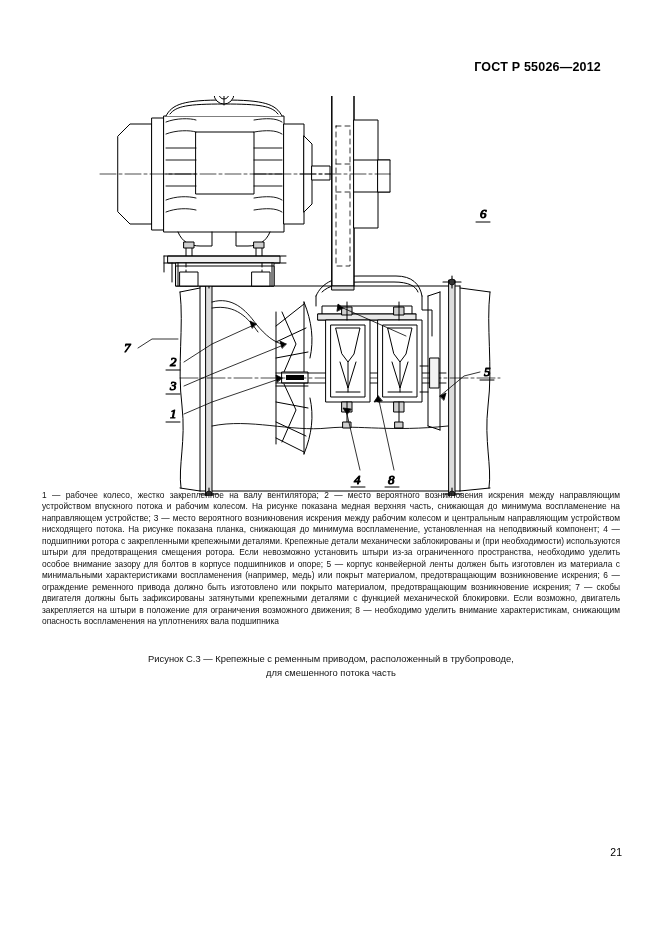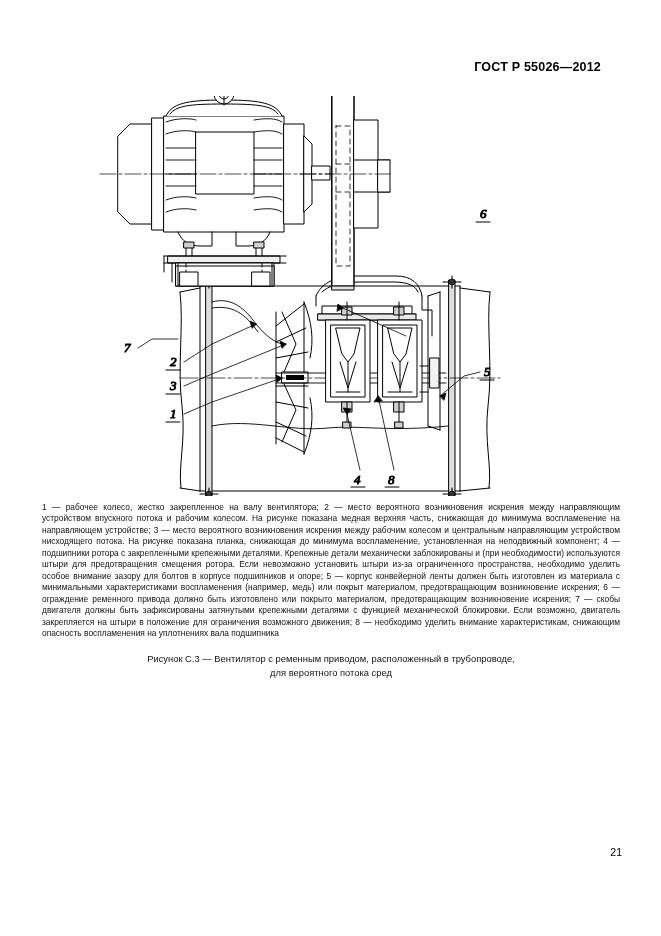--- a/index.html
+++ b/index.html
@@ -39,21 +39,21 @@
     top: 96px;
     left: 60px;
     width: 540px;
     height: 400px;
   }
   .figure-wrap svg { display: block; }
 
   
   .legend {
     position: absolute;
-    top: 502px;
+    top: 490px;
     left: 42px;
     width: 578px;
     font-family: "Liberation Sans", sans-serif;
     font-size: 8.4px;
     line-height: 11.45px;
     text-align: justify;
     text-justify: inter-word;
     color: #111;
   }
 
@@ -363,19 +363,19 @@
           <path d="M325 391 L339 391" stroke-width="1"></path>
         </g>
 
       </g>
     </svg>
   </div>
 
   <div class="legend">1 — рабочее колесо, жестко закрепленное на валу вентилятора; 2 — место вероятного возникновения искрения между направляющим устройством впускного потока и рабочим колесом. На рисунке показана медная верхняя часть, снижающая до минимума воспламенение на направляющем устройстве; 3 — место вероятного возникновения искрения между рабочим колесом и центральным направляющим устройством нисходящего потока. На рисунке показана планка, снижающая до минимума воспламенение, установленная на неподвижный компонент; 4 — подшипники ротора с закрепленными крепежными деталями. Крепежные детали механически заблокированы и (при необходимости) используются штыри для предотвращения смещения ротора. Если невозможно установить штыри из-за ограниченного пространства, необходимо уделить особое внимание зазору для болтов в корпусе подшипников и опоре; 5 — корпус конвейерной ленты должен быть изготовлен из материала с минимальными характеристиками воспламенения (например, медь) или покрыт материалом, предотвращающим возникновение искрения; 6 — ограждение ременного привода должно быть изготовлено или покрыто материалом, предотвращающим возникновение искрения; 7 — скобы двигателя должны быть зафиксированы затянутыми крепежными деталями с функцией механической блокировки. Если возможно, двигатель закрепляется на штыри в положение для ограничения возможного движения; 8 — необходимо уделить внимание характеристикам, снижающим опасность воспламенения на уплотнениях вала подшипника</div>
 
   <div class="fig-caption">
-    <span>Рисунок С.3 — Вентилятор с ременным приводом, расположенный в трубопроводе,</span>
-    <span class="l2">для вероятного потока сред</span>
+    <span>Рисунок С.3 — Крепежные с ременным приводом, расположенный в трубопроводе,</span>
+    <span class="l2">для смешенного потока часть</span>
   </div>
 
   <div class="page-number">21</div>
 
 </div>
 
 </body></html>

